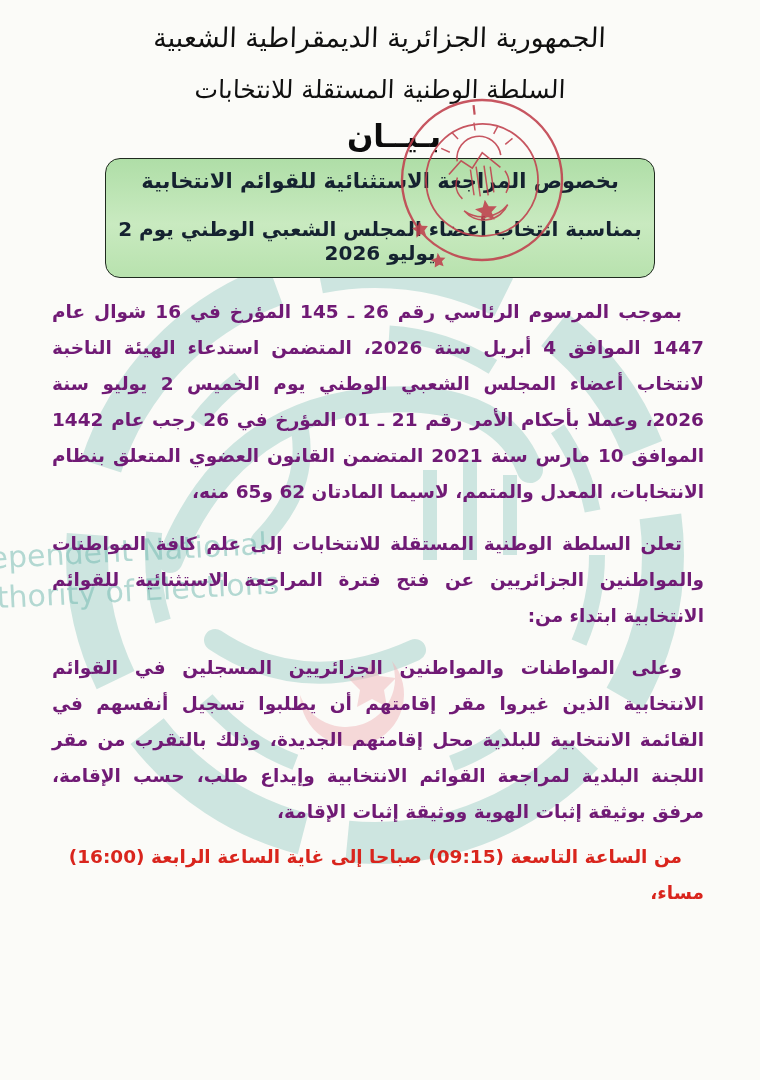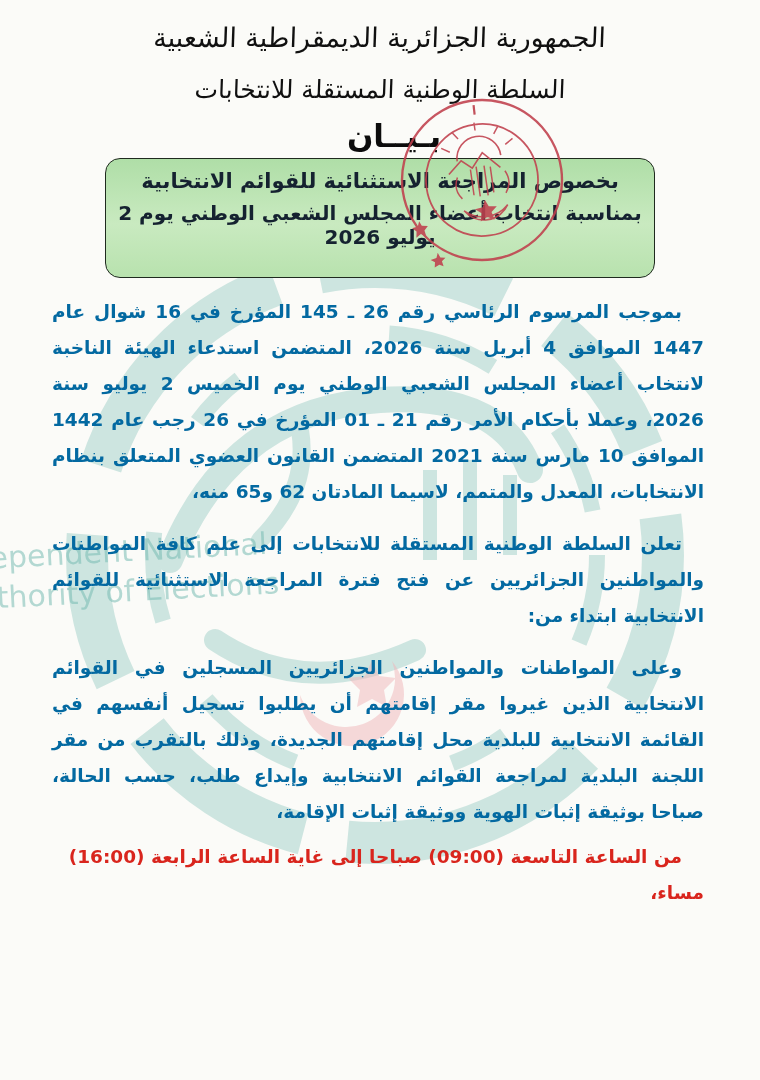--- a/index.html
+++ b/index.html
@@ -22,31 +22,31 @@
   .statement{margin-top:14px;font-size:31px;font-weight:bold;letter-spacing:3px;color:#0c0c0c;transform:translateX(14px);}
   
   .stamp{position:absolute;left:398px;top:96px;width:168px;height:168px;z-index:5;pointer-events:none;opacity:.88;transform:rotate(-8deg);}
   .stamp-circ{font-family:"DejaVu Sans",sans-serif;font-size:12.5px;fill:#bb3a46;font-weight:bold;}
   
   .title-box{
     position:relative;z-index:3;
     margin:4px auto 0;width:532px;
     background:linear-gradient(180deg,#afdea7,#c9eac0 55%,#b8e2ae);
     border:1.6px solid #1f2a1f;border-radius:15px;
-    text-align:center;padding:10px 8px 28px;
+    text-align:center;padding:10px 8px 12px;
     color:#152230;
   }
   .title-box .l1{font-size:21px;font-weight:bold;}
-  .title-box .l2{font-size:20px;font-weight:bold;margin-top:8px;}
+  .title-box .l2{font-size:20px;font-weight:bold;margin-top:24px;}
   
   .body-text{position:relative;z-index:2;margin:12px 56px 0 52px;direction:rtl;}
   .body-text p{
     margin:16px 0 9px;
     font-size:18.5px;font-weight:bold;line-height:36px;
-    text-align:justify;text-indent:22px;color:#0369a1;
+    text-align:justify;text-indent:22px;color:#701a75;
   }
   .redline{color:#d9251d !important;text-indent:14px;margin:2px 0 10px !important;text-align:right !important;}
 </style>
 </head>
 <body>
 
 <div class="page">
 
   <svg class="watermark" viewBox="0 0 760 1080" xmlns="http://www.w3.org/2000/svg">
     <g opacity="0.32" stroke="#6fb8ae" fill="none">
@@ -101,18 +101,18 @@
   </svg>
 
   <div class="title-box">
     <div class="l1">بخصوص المراجعة الاستثنائية للقوائم الانتخابية</div>
     <div class="l2">بمناسبة انتخاب أعضاء المجلس الشعبي الوطني يوم 2 يوليو 2026</div>
   </div>
 
   <div class="body-text">
     <p>بموجب المرسوم الرئاسي رقم 26 ـ 145 المؤرخ في 16 شوال عام 1447 الموافق 4 أبريل سنة 2026، المتضمن استدعاء الهيئة الناخبة لانتخاب أعضاء المجلس الشعبي الوطني يوم الخميس 2 يوليو سنة 2026، وعملا بأحكام الأمر رقم 21 ـ 01 المؤرخ في 26 رجب عام 1442 الموافق 10 مارس سنة 2021 المتضمن القانون العضوي المتعلق بنظام الانتخابات، المعدل والمتمم، لاسيما المادتان 62 و65 منه،</p>
     <p>تعلن السلطة الوطنية المستقلة للانتخابات إلى علم كافة المواطنات والمواطنين الجزائريين عن فتح فترة المراجعة الاستثنائية للقوائم الانتخابية ابتداء من:</p>
-    <p>وعلى المواطنات والمواطنين الجزائريين المسجلين في القوائم الانتخابية الذين غيروا مقر إقامتهم أن يطلبوا تسجيل أنفسهم في القائمة الانتخابية للبلدية محل إقامتهم الجديدة، وذلك بالتقرب من مقر اللجنة البلدية لمراجعة القوائم الانتخابية وإيداع طلب، حسب الحالة، صباحا بوثيقة إثبات الهوية ووثيقة إثبات الإقامة،</p>
-    <p class="redline">من الساعة التاسعة (09:00) صباحا إلى غاية الساعة الرابعة (16:00) مساء،</p>
+    <p>وعلى المواطنات والمواطنين الجزائريين المسجلين في القوائم الانتخابية الذين غيروا مقر إقامتهم أن يطلبوا تسجيل أنفسهم في القائمة الانتخابية للبلدية محل إقامتهم الجديدة، وذلك بالتقرب من مقر اللجنة البلدية لمراجعة القوائم الانتخابية وإيداع طلب، حسب الإقامة، مرفق بوثيقة إثبات الهوية ووثيقة إثبات الإقامة،</p>
+    <p class="redline">من الساعة التاسعة (09:15) صباحا إلى غاية الساعة الرابعة (16:00) مساء،</p>
 
   </div>
 
 </div>
 
 </body></html>

